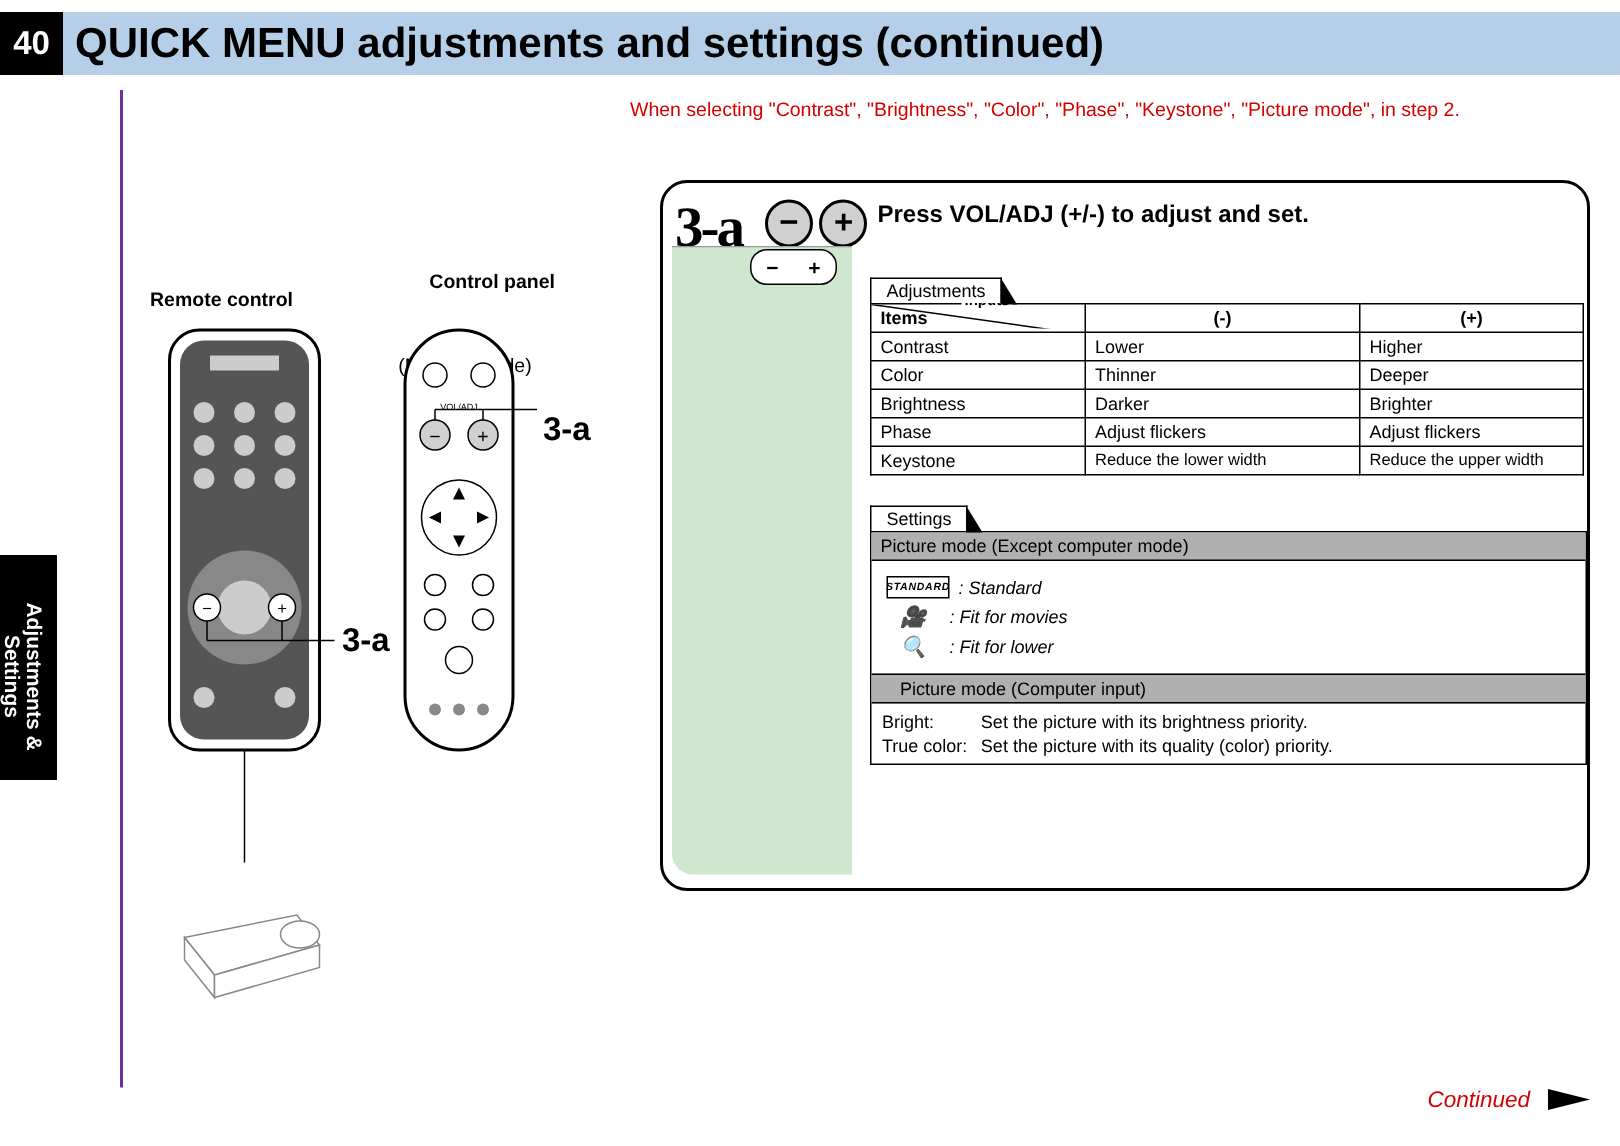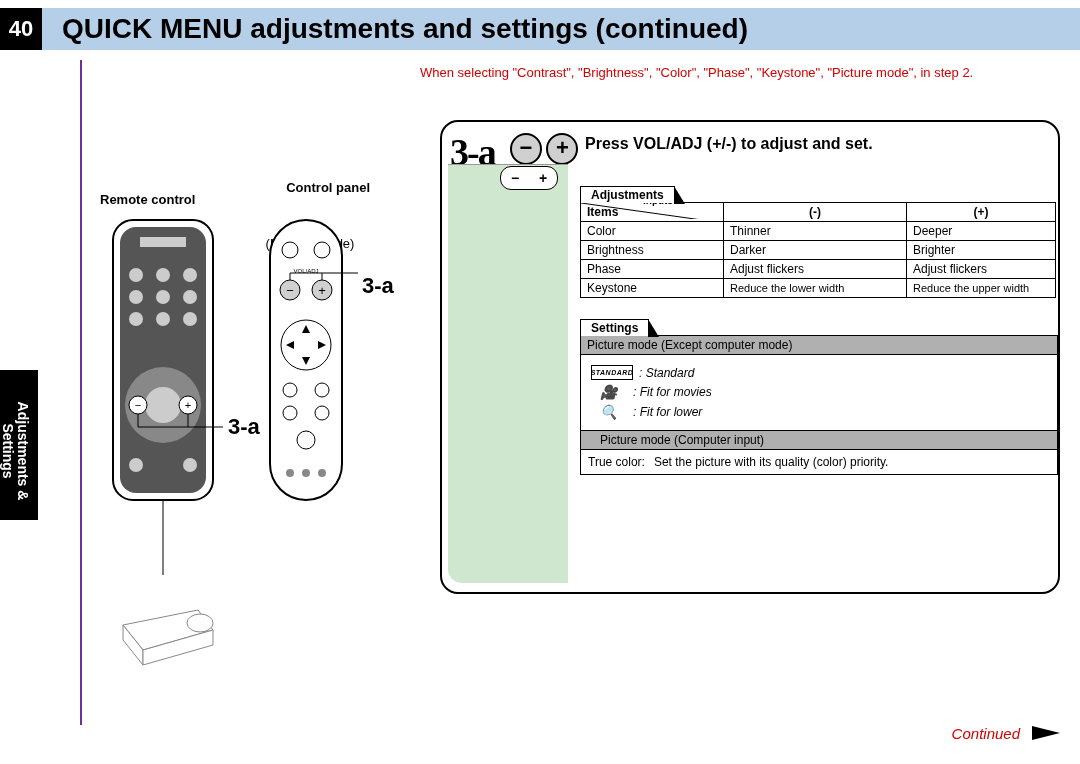--- a/index.html
+++ b/index.html
@@ -28,21 +28,21 @@
 }
 .header-strip {
   position: absolute;
   top: 8px;
   left: 42px;
   right: 0;
   height: 42px;
   background: #b6cfe8;
   display: flex;
   align-items: center;
-  padding-left: 20px;
+  padding-left: 8px;
   box-sizing: border-box;
 }
 .header-title {
   font-size: 28px;
   font-weight: bold;
   color: #000;
 }
 .left-rail {
   position: absolute;
   top: 50px;
@@ -204,21 +204,20 @@
 }
 .tab-lbl {
   display: inline-block;
   border: 1px solid #000;
   border-bottom: none;
   padding: 1px 10px;
   font-size: 12px;
   position: relative;
   z-index: 2;
   background: #fff;
-  font-weight: bold;
 }
 .tab-lbl .slant {
   position: absolute;
   right: -11px;
   top: -1px;
   width: 0;
   height: 0;
   border-top: 18px solid transparent;
   border-left: 11px solid #000;
 }
@@ -435,20 +434,25 @@
       <th style="width:130px" class="header-inputs-cell">
         <span>Items</span>
         <span class="inputs-sub">Inputs</span>
         <svg width="120" height="16" style="position:absolute;top:0;left:0">
               <line x1="0" y1="0" x2="128" y2="18" stroke="#000"></line>
             </svg>
       </th>
       <th style="width:170px;text-align:center">(-)</th>
       <th style="text-align:center">(+)</th>
     </tr>
+    <tr>
+          <td>Contrast</td>
+          <td>Lower</td>
+          <td>Higher</td>
+        </tr>
     <tr>
           <td>Color</td>
           <td>Thinner</td>
           <td>Deeper</td>
         </tr>
     <tr>
           <td>Brightness</td>
           <td>Darker</td>
           <td>Brighter</td>
         </tr>
@@ -480,20 +484,24 @@
         </div>
         <div class="pm-row">
           <span class="pm-icon sports-icon">🔍</span>
           <span>: Fit for lower</span>
         </div>
       </div>
       <div class="pm-header2">Picture mode (Computer input)</div>
       <div class="pm-table2">
         <table style="border-collapse:collapse">
           <tbody>
+              <tr>
+                <td>Bright:</td>
+                <td>Set the picture with its brightness priority.</td>
+              </tr>
           <tr>
                 <td>True color:</td>
                 <td>Set the picture with its quality (color) priority.</td>
               </tr>
         </tbody>
           </table>
       </div>
     </div>
   </div>
 </div>

